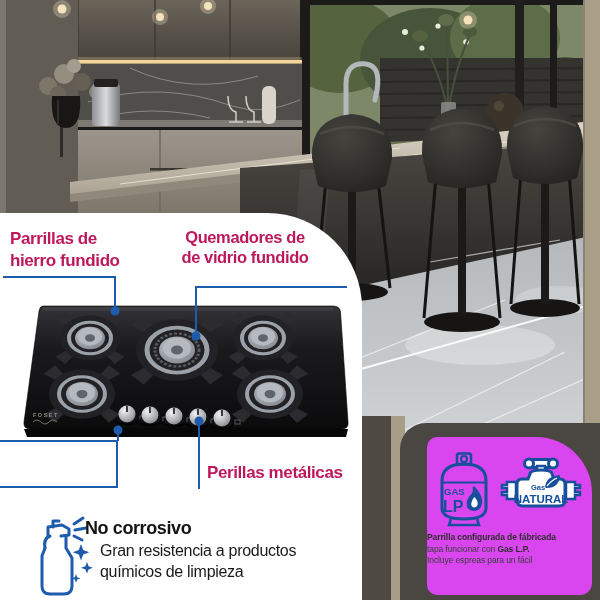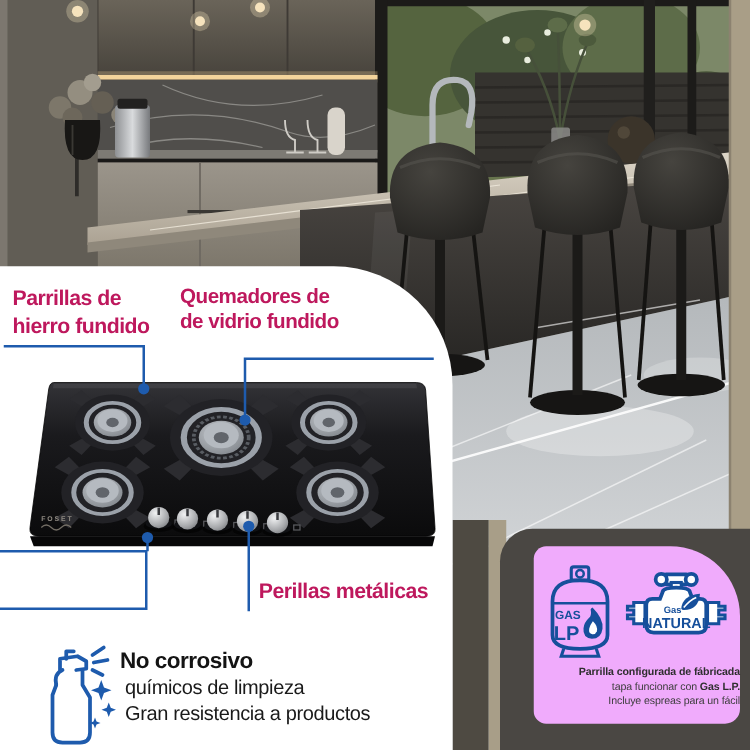--- a/index.html
+++ b/index.html
@@ -10,30 +10,30 @@
   .abs{position:absolute}
   svg{display:block}
   
   #white-panel{
     left:0;top:213px;width:362px;height:387px;background:#ffffff;
     border-top-right-radius:95px 95px;
   }
   
   .lbl{position:absolute;font-weight:700;color:#be185d;letter-spacing:-0.4px;white-space:nowrap}
   #lbl-parrillas{left:10px;top:228px;font-size:17px;line-height:22px}
-  #lbl-quemadores{left:144px;top:227px;width:174px;text-align:left;font-size:16.5px;line-height:20px}
+  #lbl-quemadores{left:158px;top:227px;width:174px;text-align:center;font-size:16.5px;line-height:20px}
   #lbl-cubierta{left:3px;top:446px;font-size:17px;line-height:21px}
   #lbl-perillas{left:207px;top:463px;font-size:17px;line-height:20px}
   
-  #nocorr-title{left:96px;top:518px;font-size:18px;font-weight:700;color:#141414;letter-spacing:-0.4px}
+  #nocorr-title{left:85px;top:518px;font-size:18px;font-weight:700;color:#141414;letter-spacing:-0.4px}
   #nocorr-body{left:100px;top:541px;font-size:16px;line-height:20.5px;color:#1a1a1a;letter-spacing:-0.3px}
   
   #dark-card{left:400px;top:423px;width:200px;height:177px;background:#4a4743;border-top-left-radius:26px}
-  #gas-card{position:absolute;left:27px;top:14px;width:165px;height:142px;background:#f0abfc;border-radius:10px 56px 12px 10px}
-  #gas-note{position:absolute;left:0;top:95px;width:165px;text-align:right;
+  #gas-card{position:absolute;left:27px;top:14px;width:165px;height:158px;background:#d946ef;border-radius:10px 56px 12px 10px}
+  #gas-note{position:absolute;left:0;top:95px;width:165px;text-align:left;
     font-size:8.5px;line-height:11.5px;color:#3d3d3d;letter-spacing:-0.1px}
   #gas-note b{color:#2e2e2e}
 </style>
 </head>
 <body>
 
 <svg class="abs" id="photo" width="600" height="600" viewBox="0 0 600 600" style="left:0;top:0">
   <defs>
     <linearGradient id="cabGrad" x1="0" y1="0" x2="0" y2="1">
       <stop offset="0" stop-color="#6a6459"></stop>
@@ -456,22 +456,22 @@
     <path d="M46,10 L55,4 M47,16 L58,14 M46,22 L54,26"></path>
   </g>
   <g fill="#1e5bad">
     <path d="M53,30 l2.2,6 l6,2.2 l-6,2.2 l-2.2,6 l-2.2,-6 l-6,-2.2 l6,-2.2 z"></path>
     <path d="M59,48 l1.6,4.2 l4.2,1.6 l-4.2,1.6 l-1.6,4.2 l-1.6,-4.2 l-4.2,-1.6 l4.2,-1.6 z"></path>
     <path d="M48,60 l1.2,3.2 l3.2,1.2 l-3.2,1.2 l-1.2,3.2 l-1.2,-3.2 l-3.2,-1.2 l3.2,-1.2 z"></path>
   </g>
 </svg>
 <div class="abs" id="nocorr-title">No corrosivo</div>
 <div class="abs" id="nocorr-body">
+  <div>Gran resistencia a productos</div>
   <div>químicos de limpieza</div>
-  <div>Gran resistencia a productos</div>
 </div>
 
 <div class="abs" id="dark-card">
   <div id="gas-card">
 
     <svg class="abs" width="52" height="76" viewBox="0 0 52 76" style="position:absolute;left:11px;top:14px">
       <g stroke="#164f9b" fill="none">
         <rect x="19" y="2.5" width="14" height="11" rx="2" stroke-width="2.5"></rect>
         <circle cx="26" cy="8" r="3" stroke-width="2"></circle>
         <path d="M4,30 Q4,13 26,13 Q48,13 48,30 L48,57 Q48,68 26,68 Q4,68 4,57 Z" stroke-width="3"></path>

